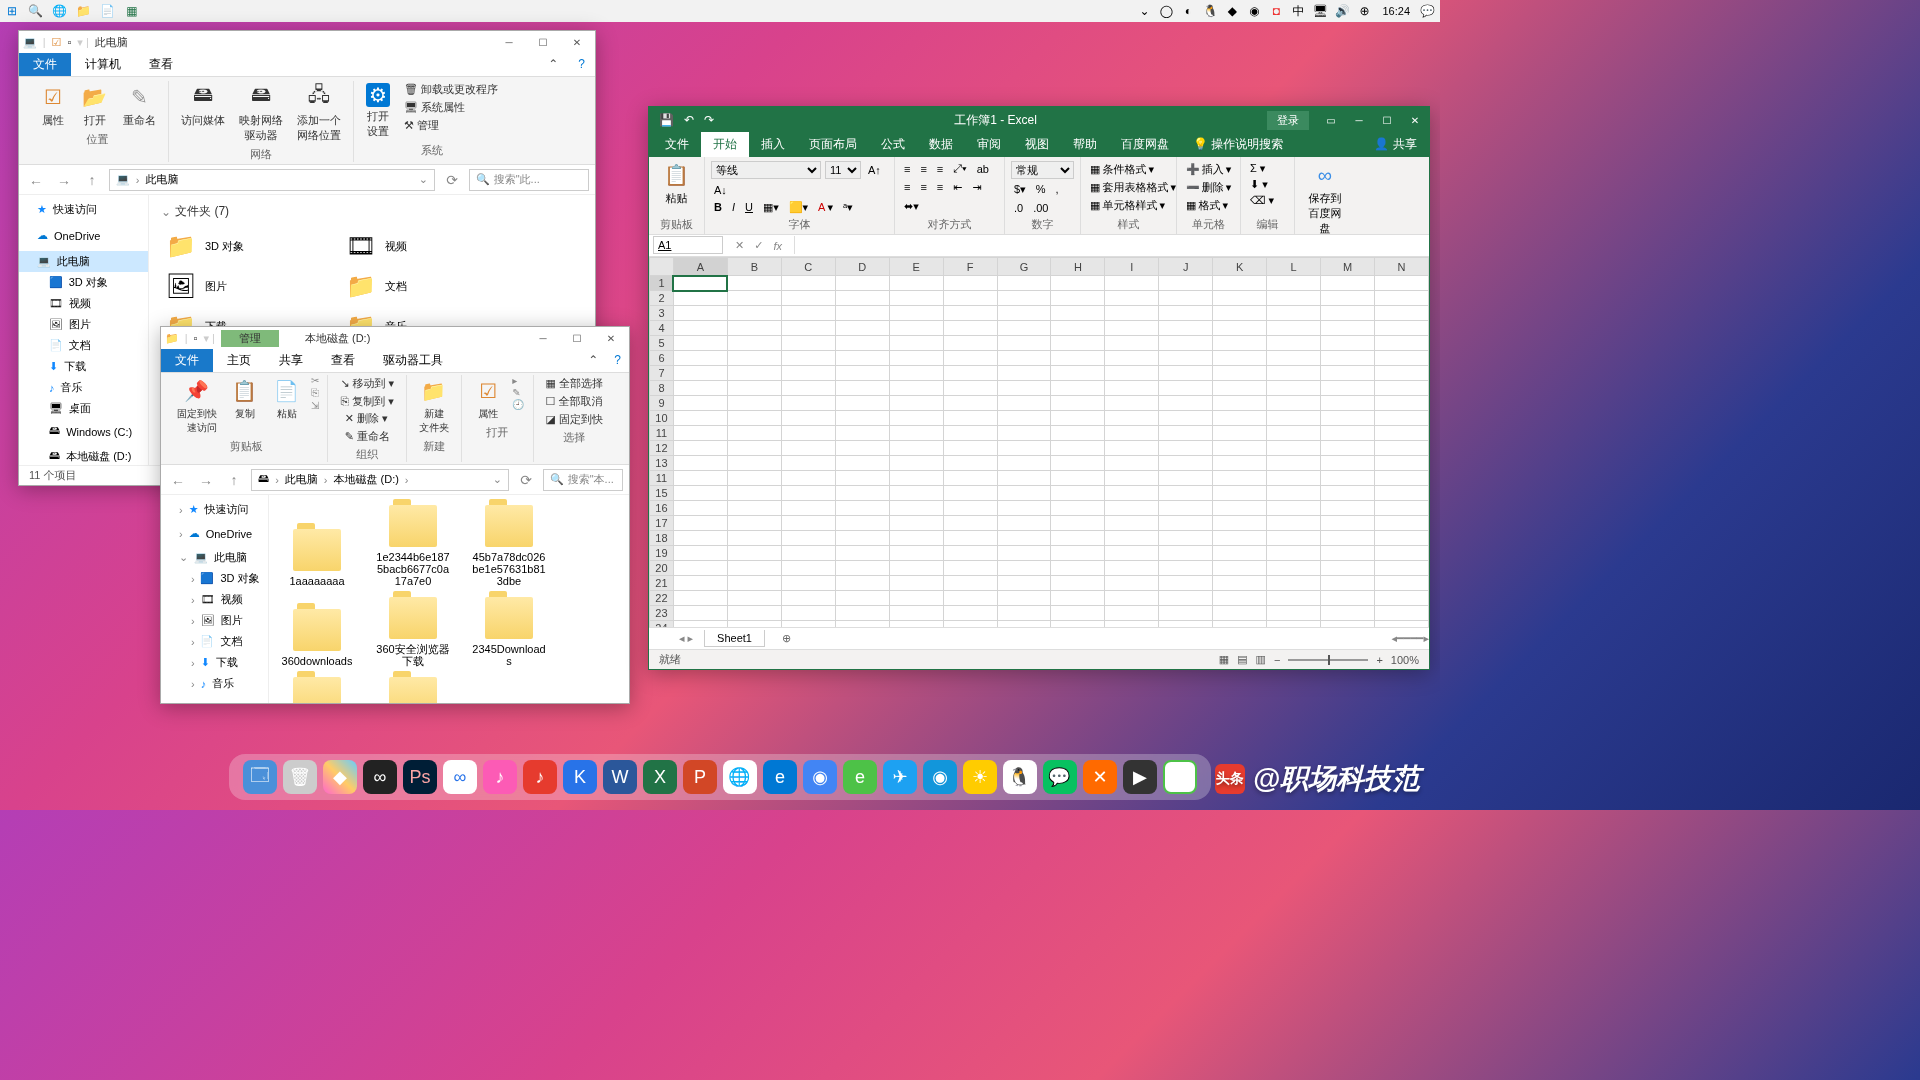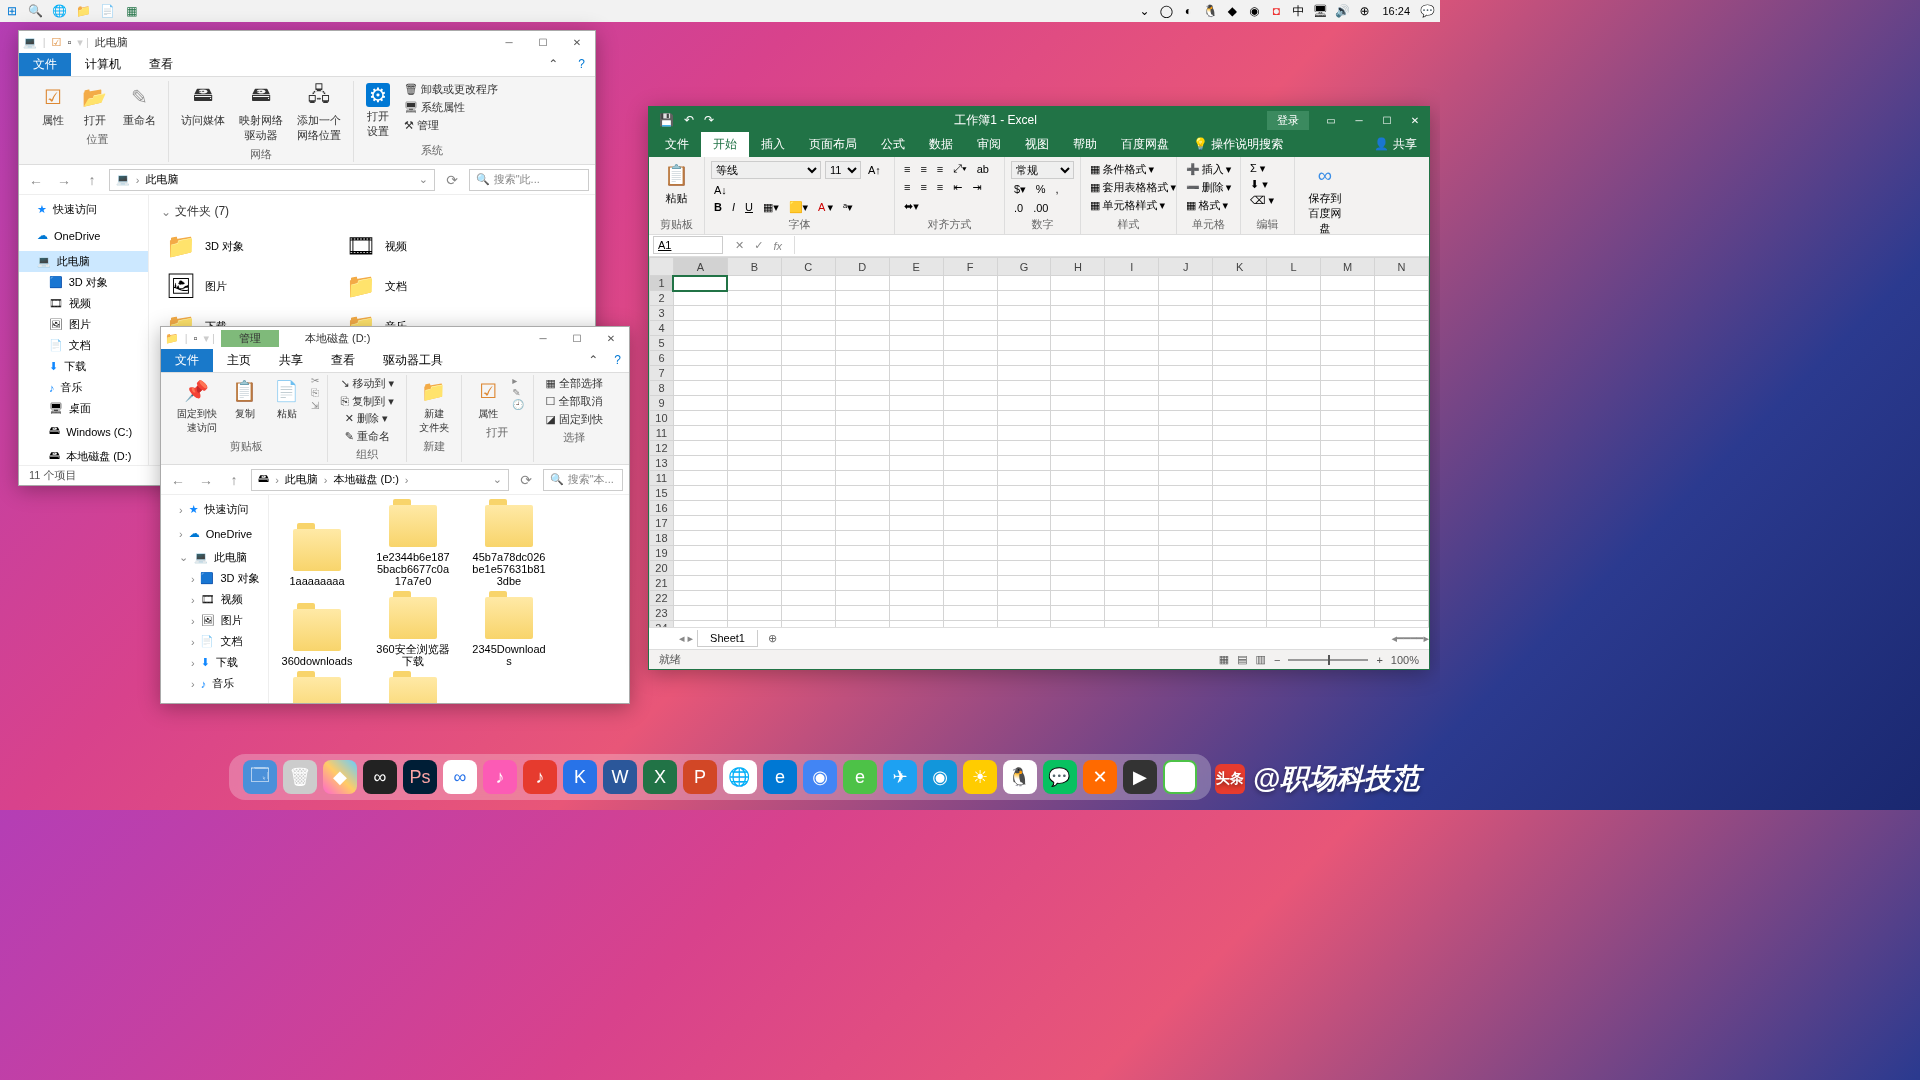--- a/index.html
+++ b/index.html
@@ -67,21 +67,21 @@
 .namebox .fx { padding:0 8px; color:#888; display:flex; align-items:center; gap:10px; font-size:11px; }
 .grid-wrap { flex:1; overflow:hidden; background:#fff; position:relative; }
 .sheet { border-collapse:collapse; font-size:11px; }
 .sheet th, .sheet td { border:1px solid #d4d4d4; }
 .sheet .ch { background:#e6e6e6; width:54px; height:18px; text-align:center; font-weight:normal; color:#444; }
 .sheet .rh { background:#e6e6e6; width:24px; height:15px; text-align:center; font-weight:normal; color:#444; }
 .sheet .sel-col { background:#d2d2d2; }
 .sheet .sel-row { background:#d2d2d2; }
 .sheet td.sel { outline:2px solid #217346; outline-offset:-1px; }
 .sheet-tabs { height:22px; border-top:1px solid #ddd; display:flex; align-items:center; font-size:11px; padding-left:30px; gap:4px; }
-.sheet-tab { border:1px solid #ccc; border-top:none; padding:2px 12px; background:#fff; }
+.sheet-tab { border:1px solid #ccc; border-top:none; padding:2px 12px; background:#fff;margin-left:7px; }
 .sheet-tab.plus { border:none; color:#666; padding:2px 6px; }
 .excel-status { height:20px; background:#f3f2f1; border-top:1px solid #ddd; display:flex; align-items:center; justify-content:space-between; padding:0 10px; font-size:11px; color:#555; }
 .zoom { display:flex; align-items:center; gap:8px; }
 .zoom .bar { width:80px; height:2px; background:#999; position:relative; }
 .zoom .bar::after { content:''; position:absolute; left:50%; top:-4px; width:2px; height:10px; background:#555; }
 
 .dock { position:absolute; bottom:10px; left:50%; transform:translateX(-50%); display:flex; gap:6px; padding:6px 14px; background:rgba(255,255,255,.25); border-radius:16px; backdrop-filter:blur(6px); }
 .dock .d { width:34px; height:34px; border-radius:8px; display:flex; align-items:center; justify-content:center; font-size:18px; color:#fff; }
 .watermark { position:absolute; right:20px; bottom:12px; color:#fff; font-size:28px; font-weight:bold; font-style:italic; text-shadow:0 2px 4px rgba(0,0,0,.4); display:flex; align-items:center; gap:8px; }
 .watermark .logo { background:#e63b2e; border-radius:6px; width:30px; height:30px; display:flex; align-items:center; justify-content:center; font-size:14px; font-style:normal; }

